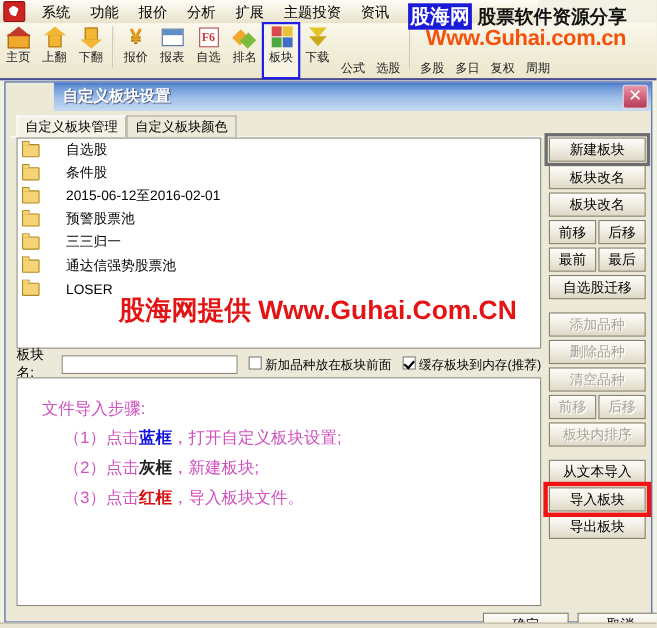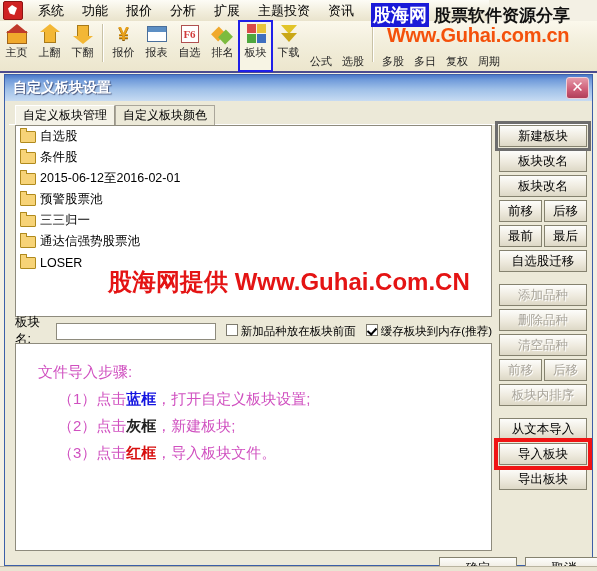--- a/index.html
+++ b/index.html
@@ -69,20 +69,21 @@
   #banner{position:absolute;right:2px;top:0px;width:224px;height:46px;z-index:6;pointer-events:none;}
   #banner-row1{position:absolute;left:0;top:3px;display:flex;align-items:center;}
   #banner-tag{background:#1a1ad8;color:#fff;font-weight:bold;font-size:18px;padding:0 2px;letter-spacing:0px;font-family:"DejaVu Sans",sans-serif;}
   #banner-sub{color:#111;font-weight:bold;font-size:17px;margin-left:5px;font-family:"Liberation Serif",serif;}
   #banner-row2{position:absolute;left:16px;top:24px;color:#f4510b;font-weight:bold;font-size:20px;letter-spacing:-0.3px;font-family:"Liberation Sans",sans-serif;}
   
   #dialog{
     position:absolute;left:4px;top:74px;width:589px;height:492px;
     border:1px solid #3c5fa8;background:#ece9d8;
     box-sizing:border-box;
+    padding-left:44px;
   }
   #dlg-title{
     height:26px;
     background:linear-gradient(to bottom,#4a77c8 0%,#6f9ada 18%,#9fc0e8 55%,#c7dbf2 100%);
     display:flex;align-items:center;position:relative;
   }
   #dlg-title-text{
     color:#fff;font-weight:bold;font-size:14px;margin-left:8px;
     text-shadow:1px 1px 1px rgba(0,0,40,.55);
   }
@@ -101,21 +102,21 @@
     border:1px solid #aaa69a;border-bottom:none;background:#ece9d8;cursor:pointer;
     line-height:17px;
   }
   .tab.active{background:#f4f2e7;border-color:#fff #9a9688 #f4f2e7 #fff;font-weight:normal;}
   #tab-underline{position:absolute;left:0px;top:19px;width:581px;height:1px;background:#fff;}
   
   #listbox{
     position:absolute;left:6px;top:20px;width:477px;height:192px;
     background:#fff;border:1px solid #8e8b7d;box-sizing:border-box;overflow:hidden;
   }
-  .lb-row{display:flex;align-items:center;height:21px;padding-left:4px;cursor:default;}
+  .lb-row{display:flex;align-items:center;height:21px;padding-left:4px;cursor:default;gap:20px;}
   .folder{
     width:16px;height:12px;margin-right:4px;flex:0 0 auto;position:relative;
     background:#f7d377;border:1px solid #b08a1d;box-sizing:border-box;border-radius:0 1px 1px 1px;
   }
   .folder:before{
     content:"";position:absolute;left:-1px;top:-4px;width:7px;height:4px;
     background:#f7d377;border:1px solid #b08a1d;border-bottom:none;box-sizing:border-box;
     border-radius:1px 1px 0 0;
   }
   .lb-label{font-size:12.5px;color:#000;white-space:nowrap;font-family:"Liberation Sans",sans-serif;}

